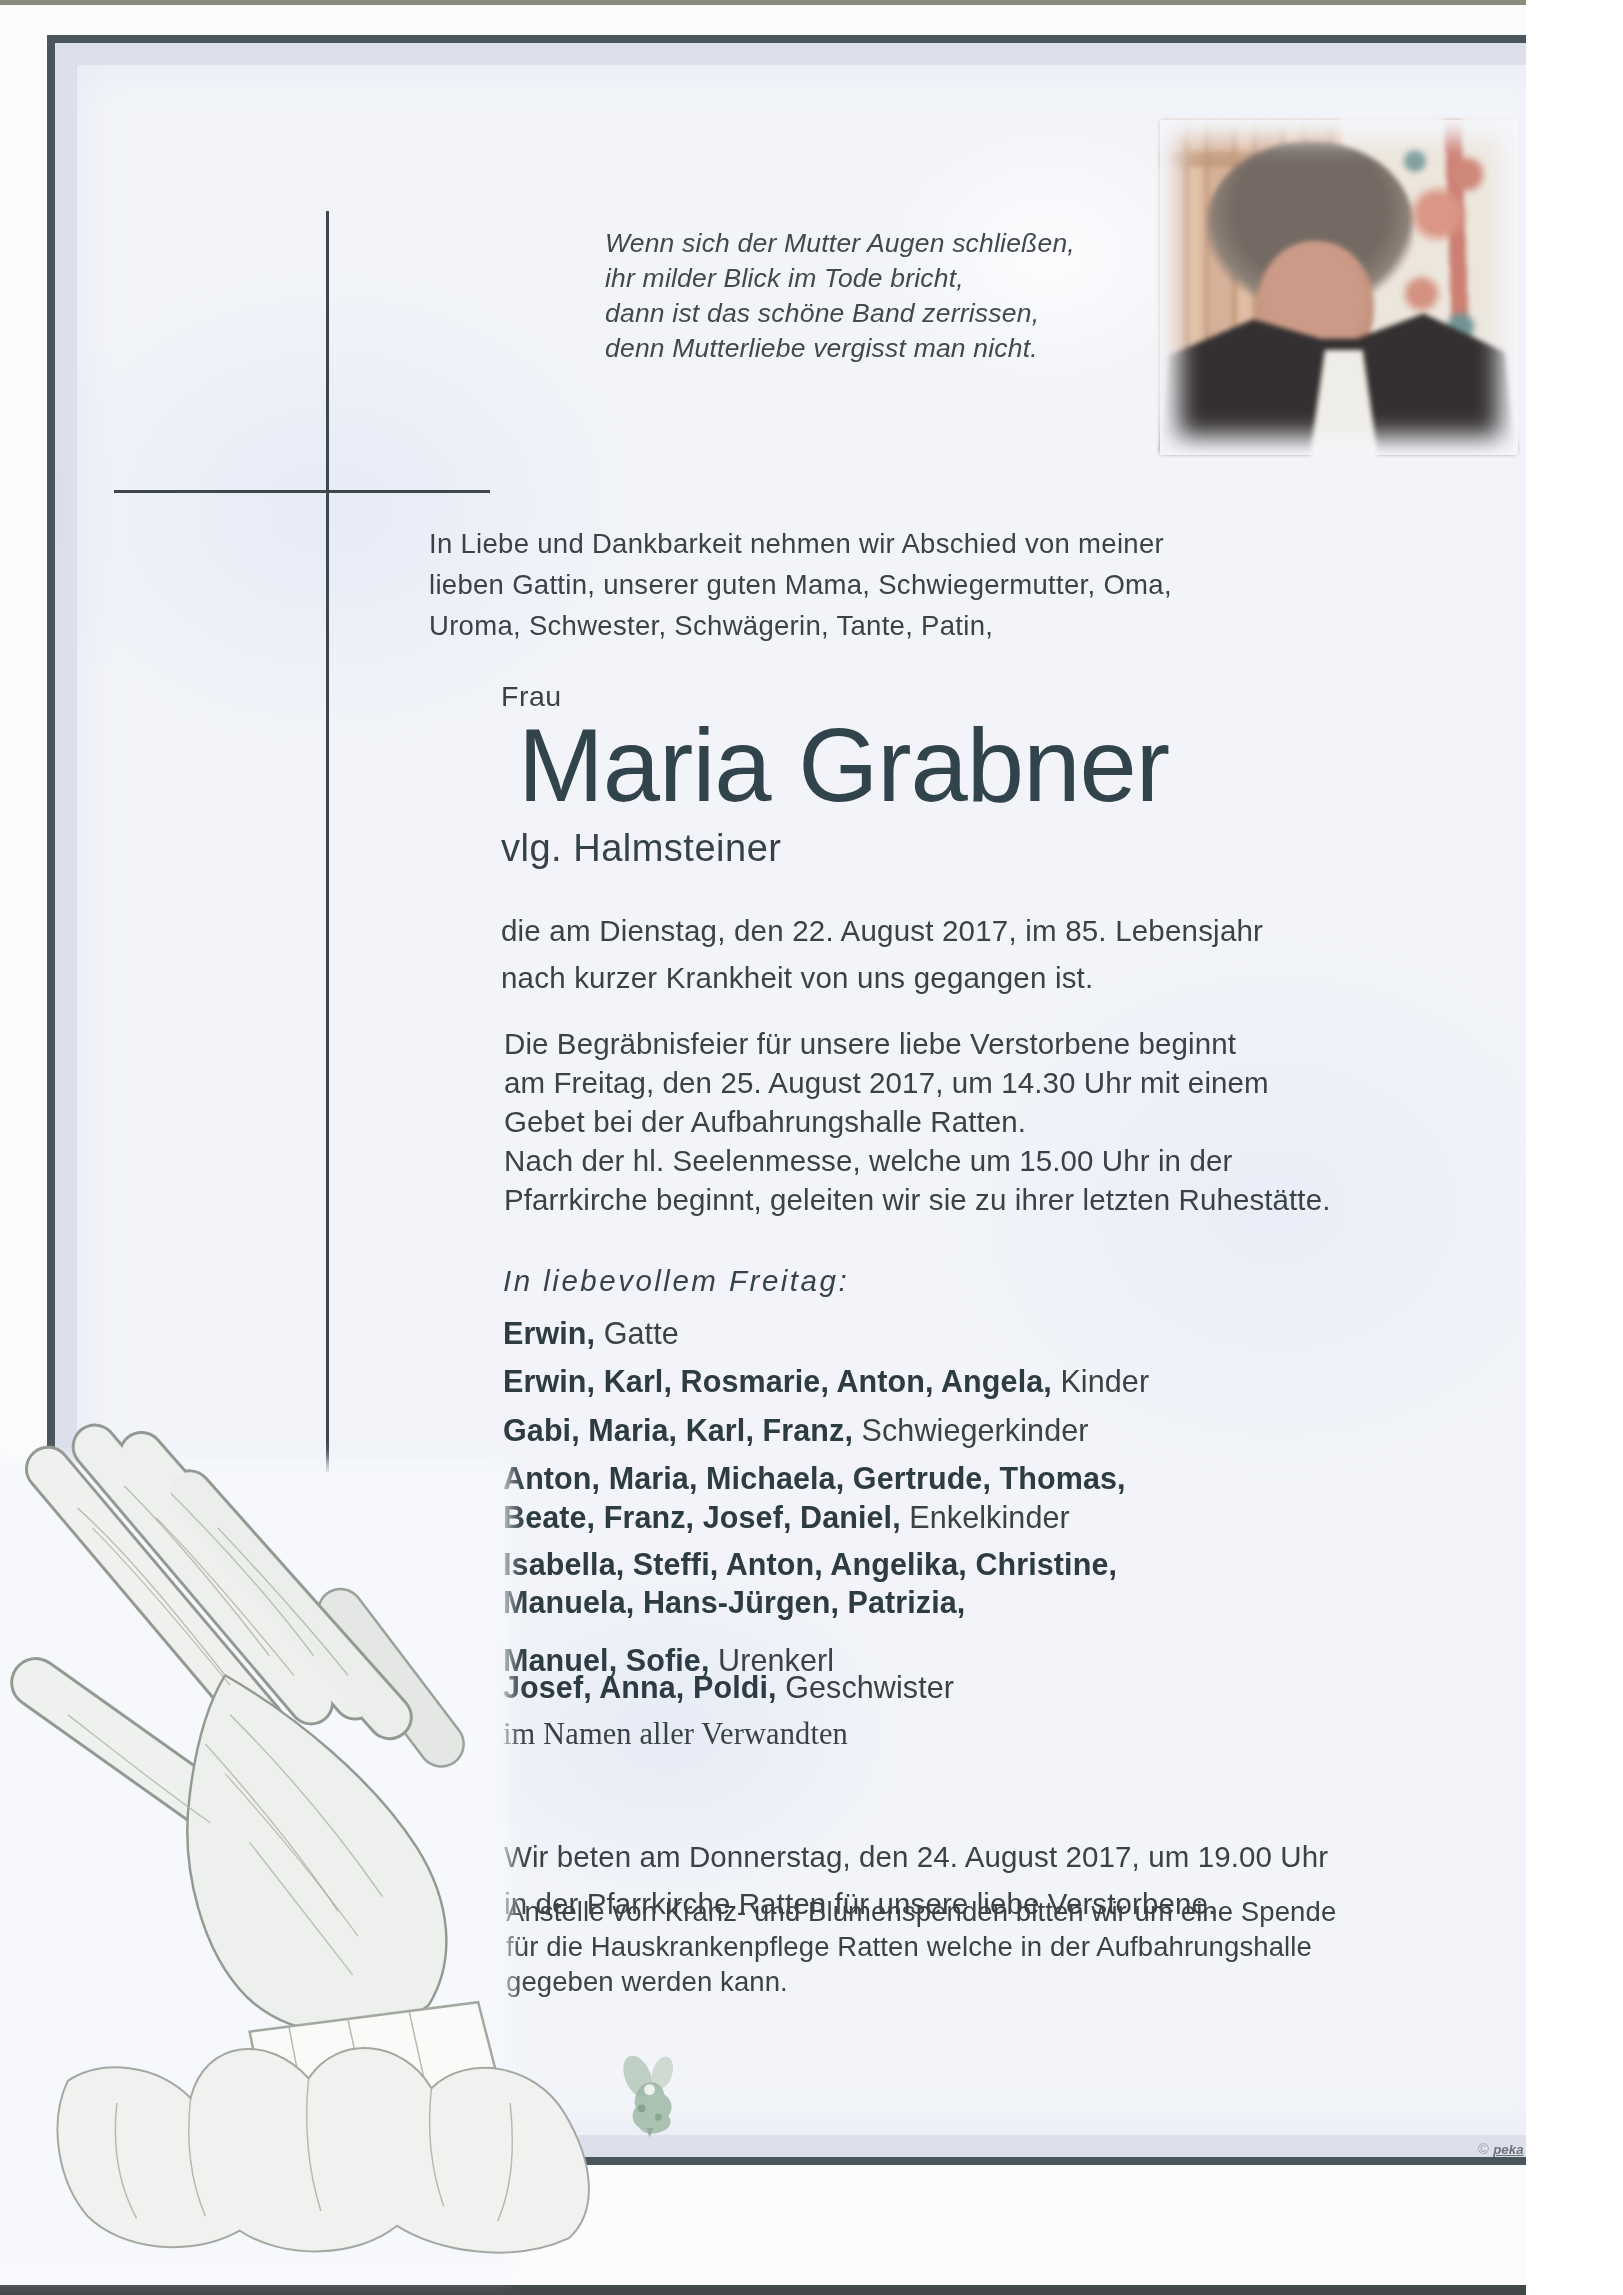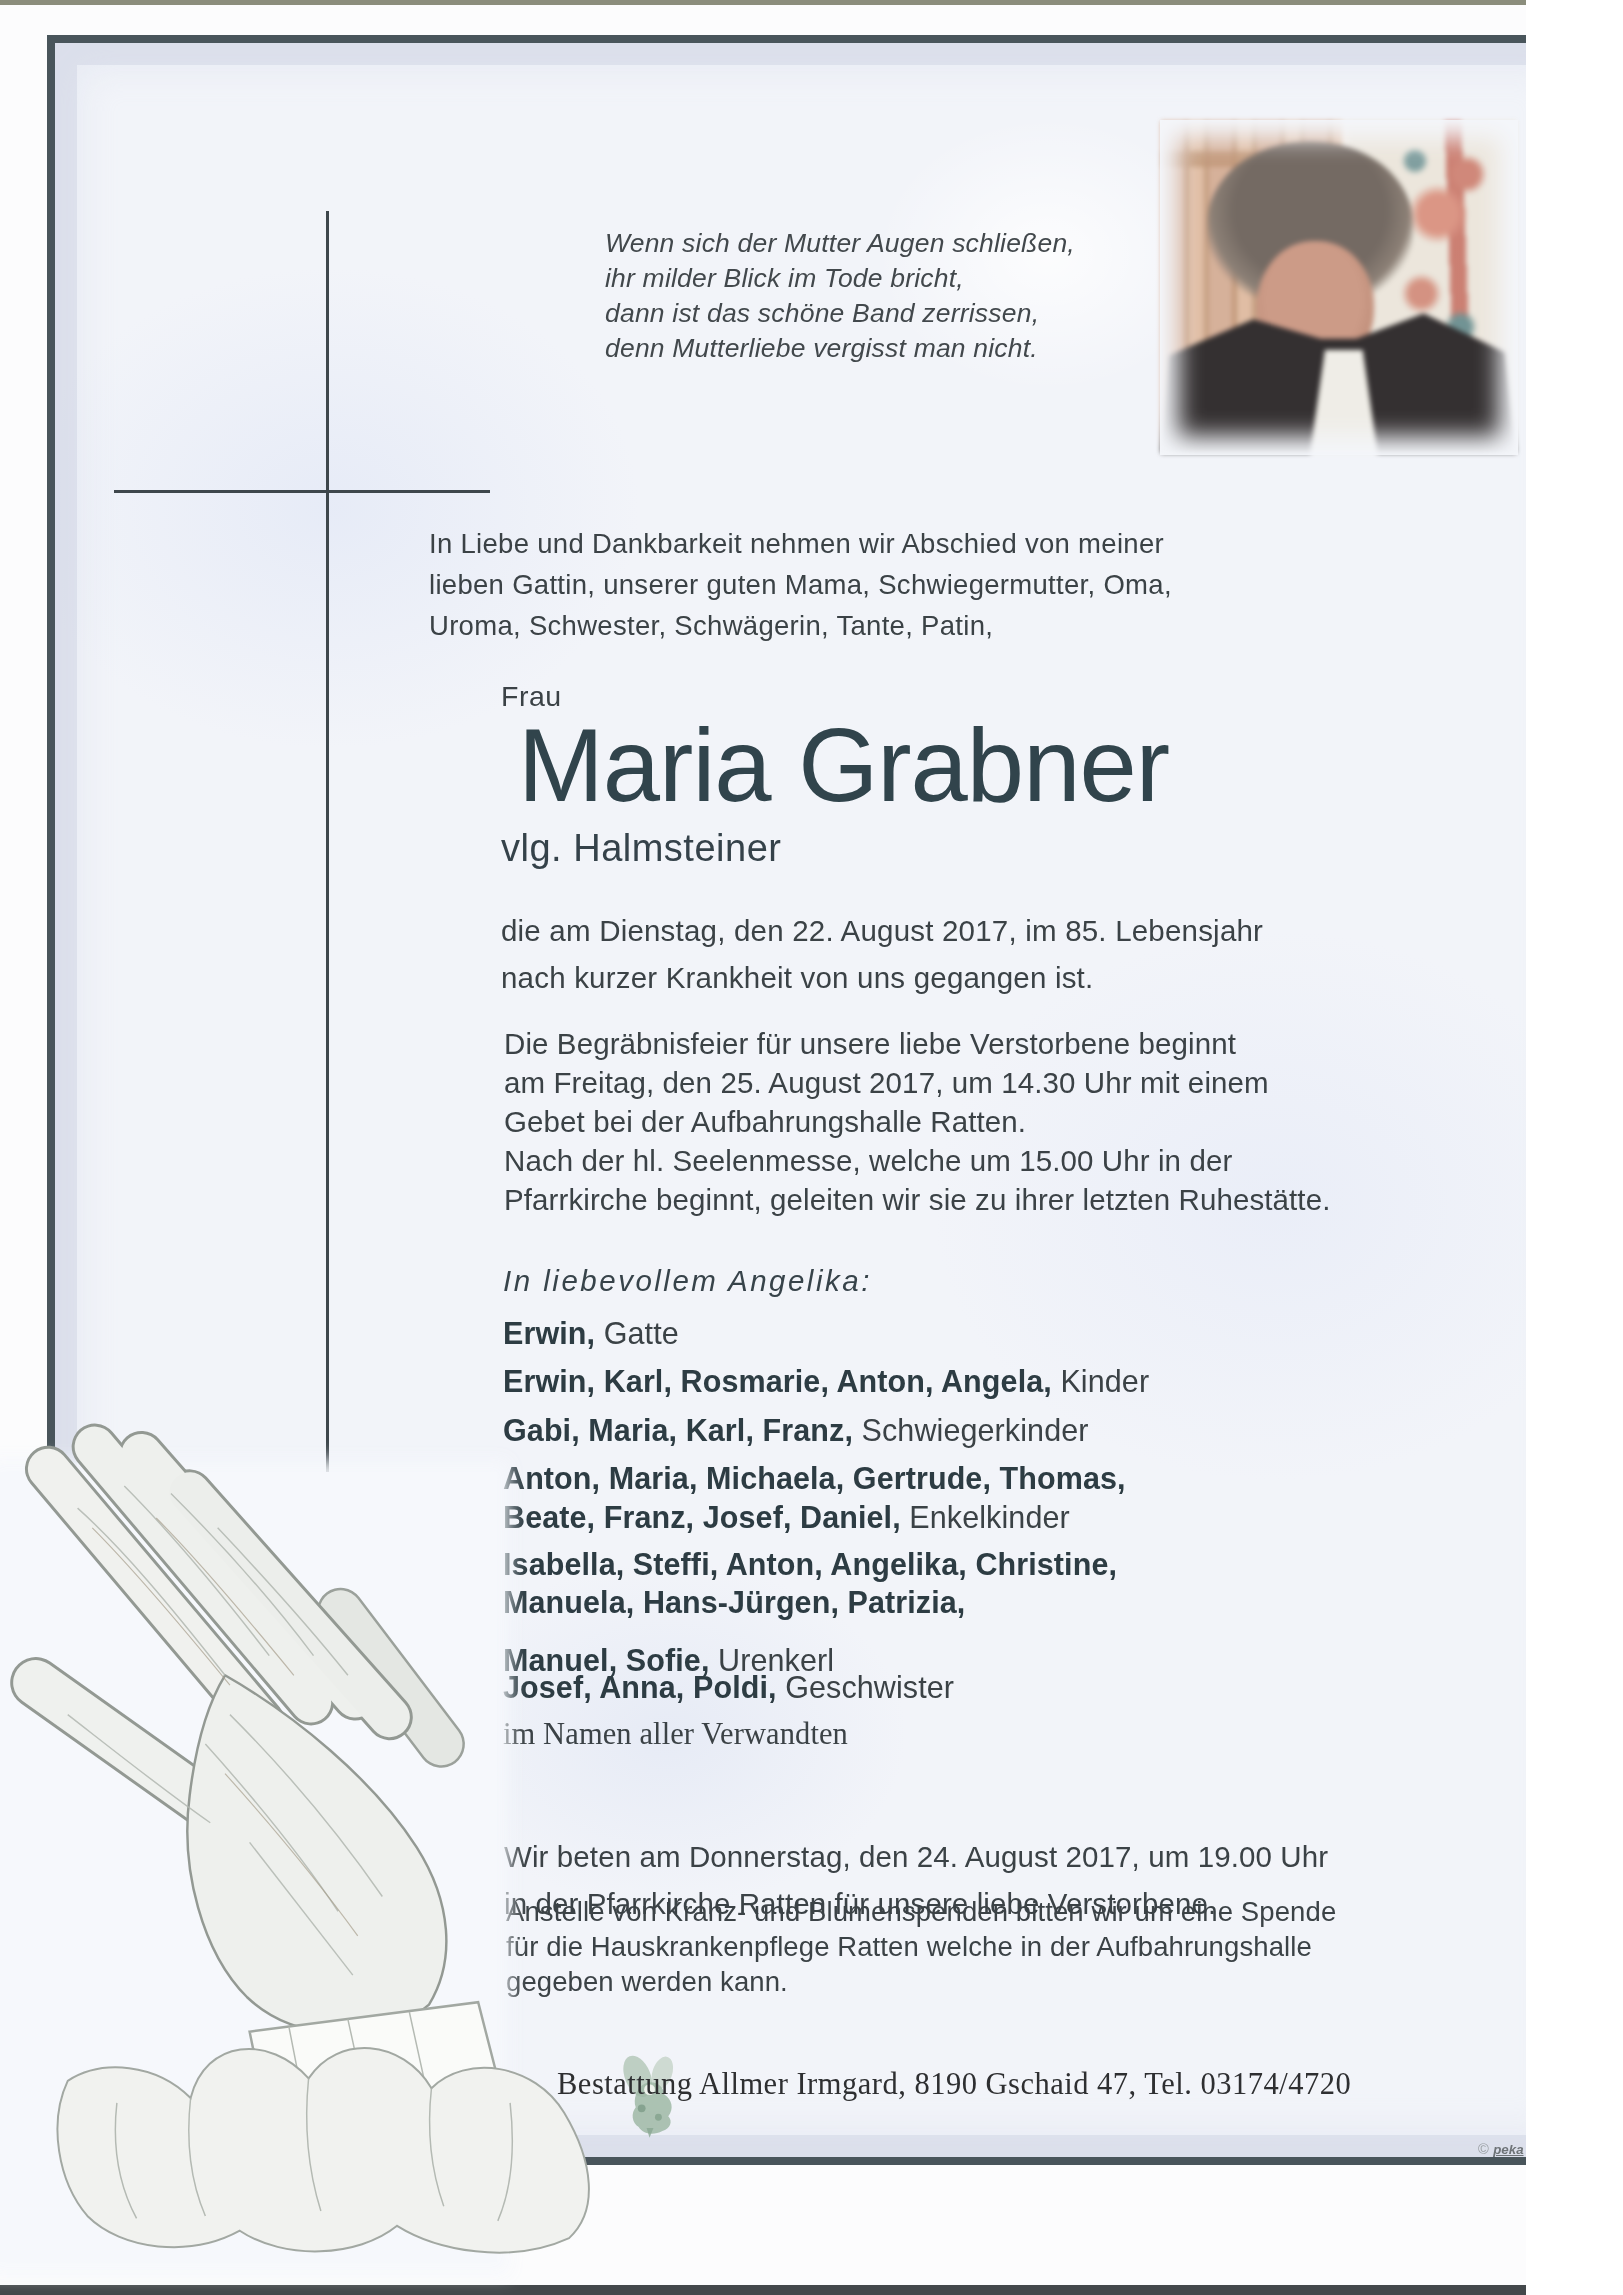--- a/index.html
+++ b/index.html
@@ -131,21 +131,21 @@
   </div>
 
   <div class="t funeral center">
     <div>Die Begräbnisfeier für unsere liebe Verstorbene beginnt</div>
     <div>am Freitag, den 25. August 2017, um 14.30 Uhr mit einem</div>
     <div>Gebet bei der Aufbahrungshalle Ratten.</div>
     <div>Nach der hl. Seelenmesse, welche um 15.00 Uhr in der</div>
     <div>Pfarrkirche beginnt, geleiten wir sie zu ihrer letzten Ruhestätte.</div>
   </div>
 
-  <div class="t gedenken center">In liebevollem Angelika:</div>
+  <div class="t gedenken center">In liebevollem Freitag:</div>
   <div class="t mline ml-0 center"><span class="b">Erwin,</span><span> Gatte</span></div>
   <div class="t mline ml-1 center"><span class="b">Erwin, Karl, Rosmarie, Anton, Angela,</span><span> Kinder</span></div>
   <div class="t mline ml-2 center"><span class="b">Gabi, Maria, Karl, Franz,</span><span> Schwiegerkinder</span></div>
   <div class="t mline ml-3 center"><span class="b">Anton, Maria, Michaela, Gertrude, Thomas,</span></div>
   <div class="t mline ml-4 center"><span class="b">Beate, Franz, Josef, Daniel,</span><span> Enkelkinder</span></div>
   <div class="t mline ml-5 center"><span class="b">Isabella, Steffi, Anton, Angelika, Christine,</span></div>
   <div class="t mline ml-6 center"><span class="b">Manuela, Hans-Jürgen, Patrizia,</span></div>
   <div class="t mline ml-7 center"><span class="b">Manuel, Sofie,</span><span> Urenkerl</span></div>
   <div class="t mline ml-8 center"><span class="b">Josef, Anna, Poldi,</span><span> Geschwister</span></div>
   <div class="t mline ml-9 center"><span>im Namen aller Verwandten</span></div>
@@ -218,21 +218,20 @@
   <svg class="angel-svg" viewBox="0 0 132 172">
     <ellipse cx="38" cy="45" rx="26" ry="44" fill="#b5c8ba" opacity="0.85" transform="rotate(-22 38 45)"></ellipse>
     <ellipse cx="88" cy="38" rx="20" ry="34" fill="#c2d2c4" opacity="0.75" transform="rotate(18 88 38)"></ellipse>
     <path d="M52,60 C70,52 90,62 92,82 C108,92 112,112 100,126 C110,136 104,152 88,156
              C70,166 48,162 40,148 C26,140 24,120 34,108 C28,92 36,68 52,60 Z" fill="#9fb8a6" opacity="0.85"></path>
     <circle cx="62" cy="72" r="11" fill="#eef2ec"></circle>
     <circle cx="46" cy="110" r="8" fill="#7d9c88" opacity="0.8"></circle>
     <circle cx="80" cy="128" r="7" fill="#7d9c88" opacity="0.7"></circle>
     <path d="M56,150 L62,170 L70,150 Z" fill="#8aa893" opacity="0.8"></path>
   </svg>
-  <div class="t bestattung center">Bestattung Allmer Irmgard, 8190 Gschaid 47, Tel. 03174/4720</div>
 
   <div class="t credit">
     <span class="sym">©</span>
     <span class="brand">peka</span>
     <span>89008</span>
   </div>
 </div>
 
 
 </body></html>

